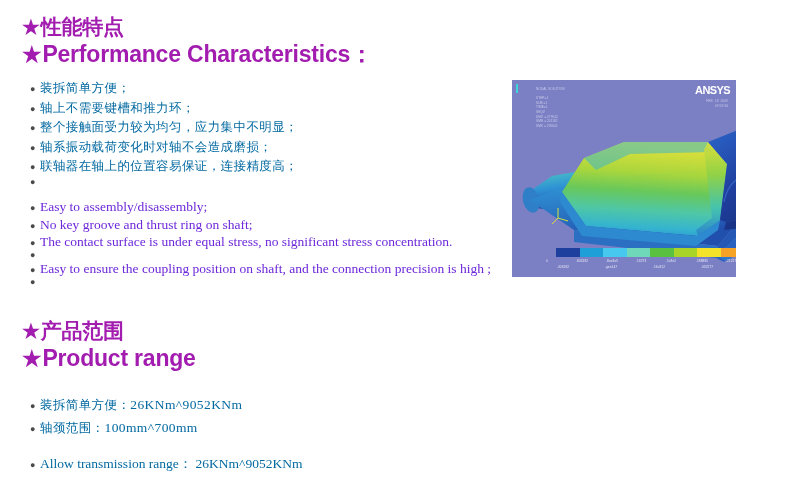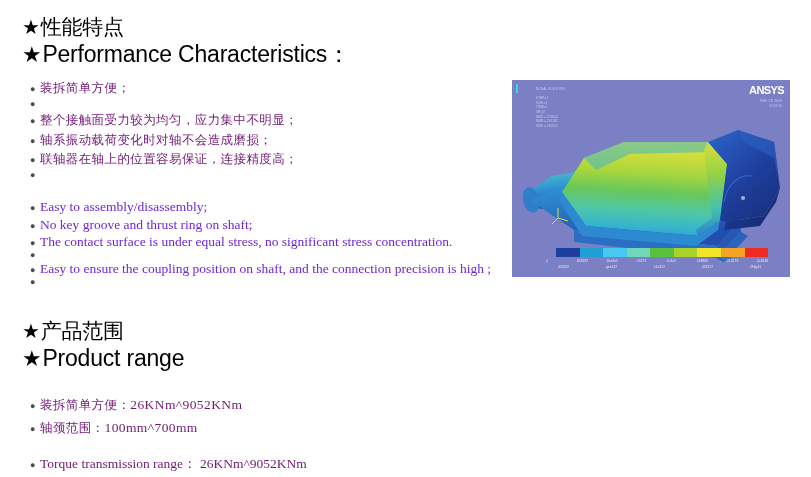--- a/index.html
+++ b/index.html
@@ -12,22 +12,22 @@
     height: 477px;
     position: relative;
     overflow: hidden;
     font-family: "Liberation Sans", sans-serif;
     -webkit-font-smoothing: antialiased;
   }
 
   
   .heading-block { position: absolute; }
   .heading-line {
-    color: #000000;
-    font-weight: normal;
+    color: #a21caf;
+    font-weight: bold;
     white-space: nowrap;
     line-height: 1.22;
     letter-spacing: -0.2px;
   }
   .heading-cn { font-size: 21px; }
   .heading-en { font-size: 23px; }
   .star { font-size: 0.95em; display: inline-block; margin-right: 1px; }
 
   
   .list-block { position: absolute; }
@@ -36,21 +36,21 @@
     align-items: baseline;
     white-space: nowrap;
   }
   .bullet-dot {
     flex: none;
     width: 10px;
     font-size: 9px;
     line-height: 1;
     color: #4a4a4a;
   }
-  .bullet-text { color: #701a75; }
+  .bullet-text { color: #0369a1; }
 
   .cn-list .bullet-row { margin-bottom: 3.5px; }
   .cn-list .bullet-text {
     font-size: 12.5px;
     line-height: 16px;
     letter-spacing: 0.4px;
   }
 
   .en-list .bullet-row { margin-bottom: 0.5px; }
   .en-list .bullet-text {
@@ -75,21 +75,21 @@
     font-family: "Liberation Serif", "DejaVu Serif", serif;
     font-size: 13.5px;
     line-height: 17.5px;
   }
 
   
   #ansys-figure {
     position: absolute;
     left: 512px;
     top: 80px;
-    width: 278px;
+    width: 224px;
     height: 197px;
     background: #7b7fc4;
     overflow: hidden;
   }
   .ansys-meta {
     position: absolute;
     font-family: "Liberation Sans", sans-serif;
     font-size: 3.1px;
     line-height: 4.6px;
     color: #cfd2ee;
@@ -165,20 +165,21 @@
   </div>
 </div>
 
 <div class="list-block cn-list" style="left:30px; top:80px;">
   <div class="bullet-row">
     <span class="bullet-dot">●</span>
     <span class="bullet-text">装拆简单方便；</span>
   </div>
   <div class="bullet-row">
     <span class="bullet-dot">●</span>
+    <span class="bullet-text">轴上不需要键槽和推力环；</span>
   </div>
   <div class="bullet-row">
     <span class="bullet-dot">●</span>
     <span class="bullet-text">整个接触面受力较为均匀，应力集中不明显；</span>
   </div>
   <div class="bullet-row">
     <span class="bullet-dot">●</span>
     <span class="bullet-text">轴系振动载荷变化时对轴不会造成磨损；</span>
   </div>
   <div class="bullet-row">
@@ -231,21 +232,21 @@
   </div>
   <div class="bullet-row">
     <span class="bullet-dot">●</span>
     <span class="bullet-text"><span>轴颈范围：</span><span class="val">100mm^700mm</span></span>
   </div>
 </div>
 
 <div class="list-block pr-en" style="left:30px; top:455px;">
   <div class="bullet-row">
     <span class="bullet-dot">●</span>
-    <span class="bullet-text">Torque transmission range：  26KNm^9052KNm</span>
+    <span class="bullet-text">Allow transmission range：  26KNm^9052KNm</span>
   </div>
   <div class="bullet-row">
 
     <span class="bullet-text">Shaft journal range：  100mm^700mm</span>
   </div>
 </div>
 
 <div id="ansys-figure">
 
   <div id="ansys-tick"></div>

